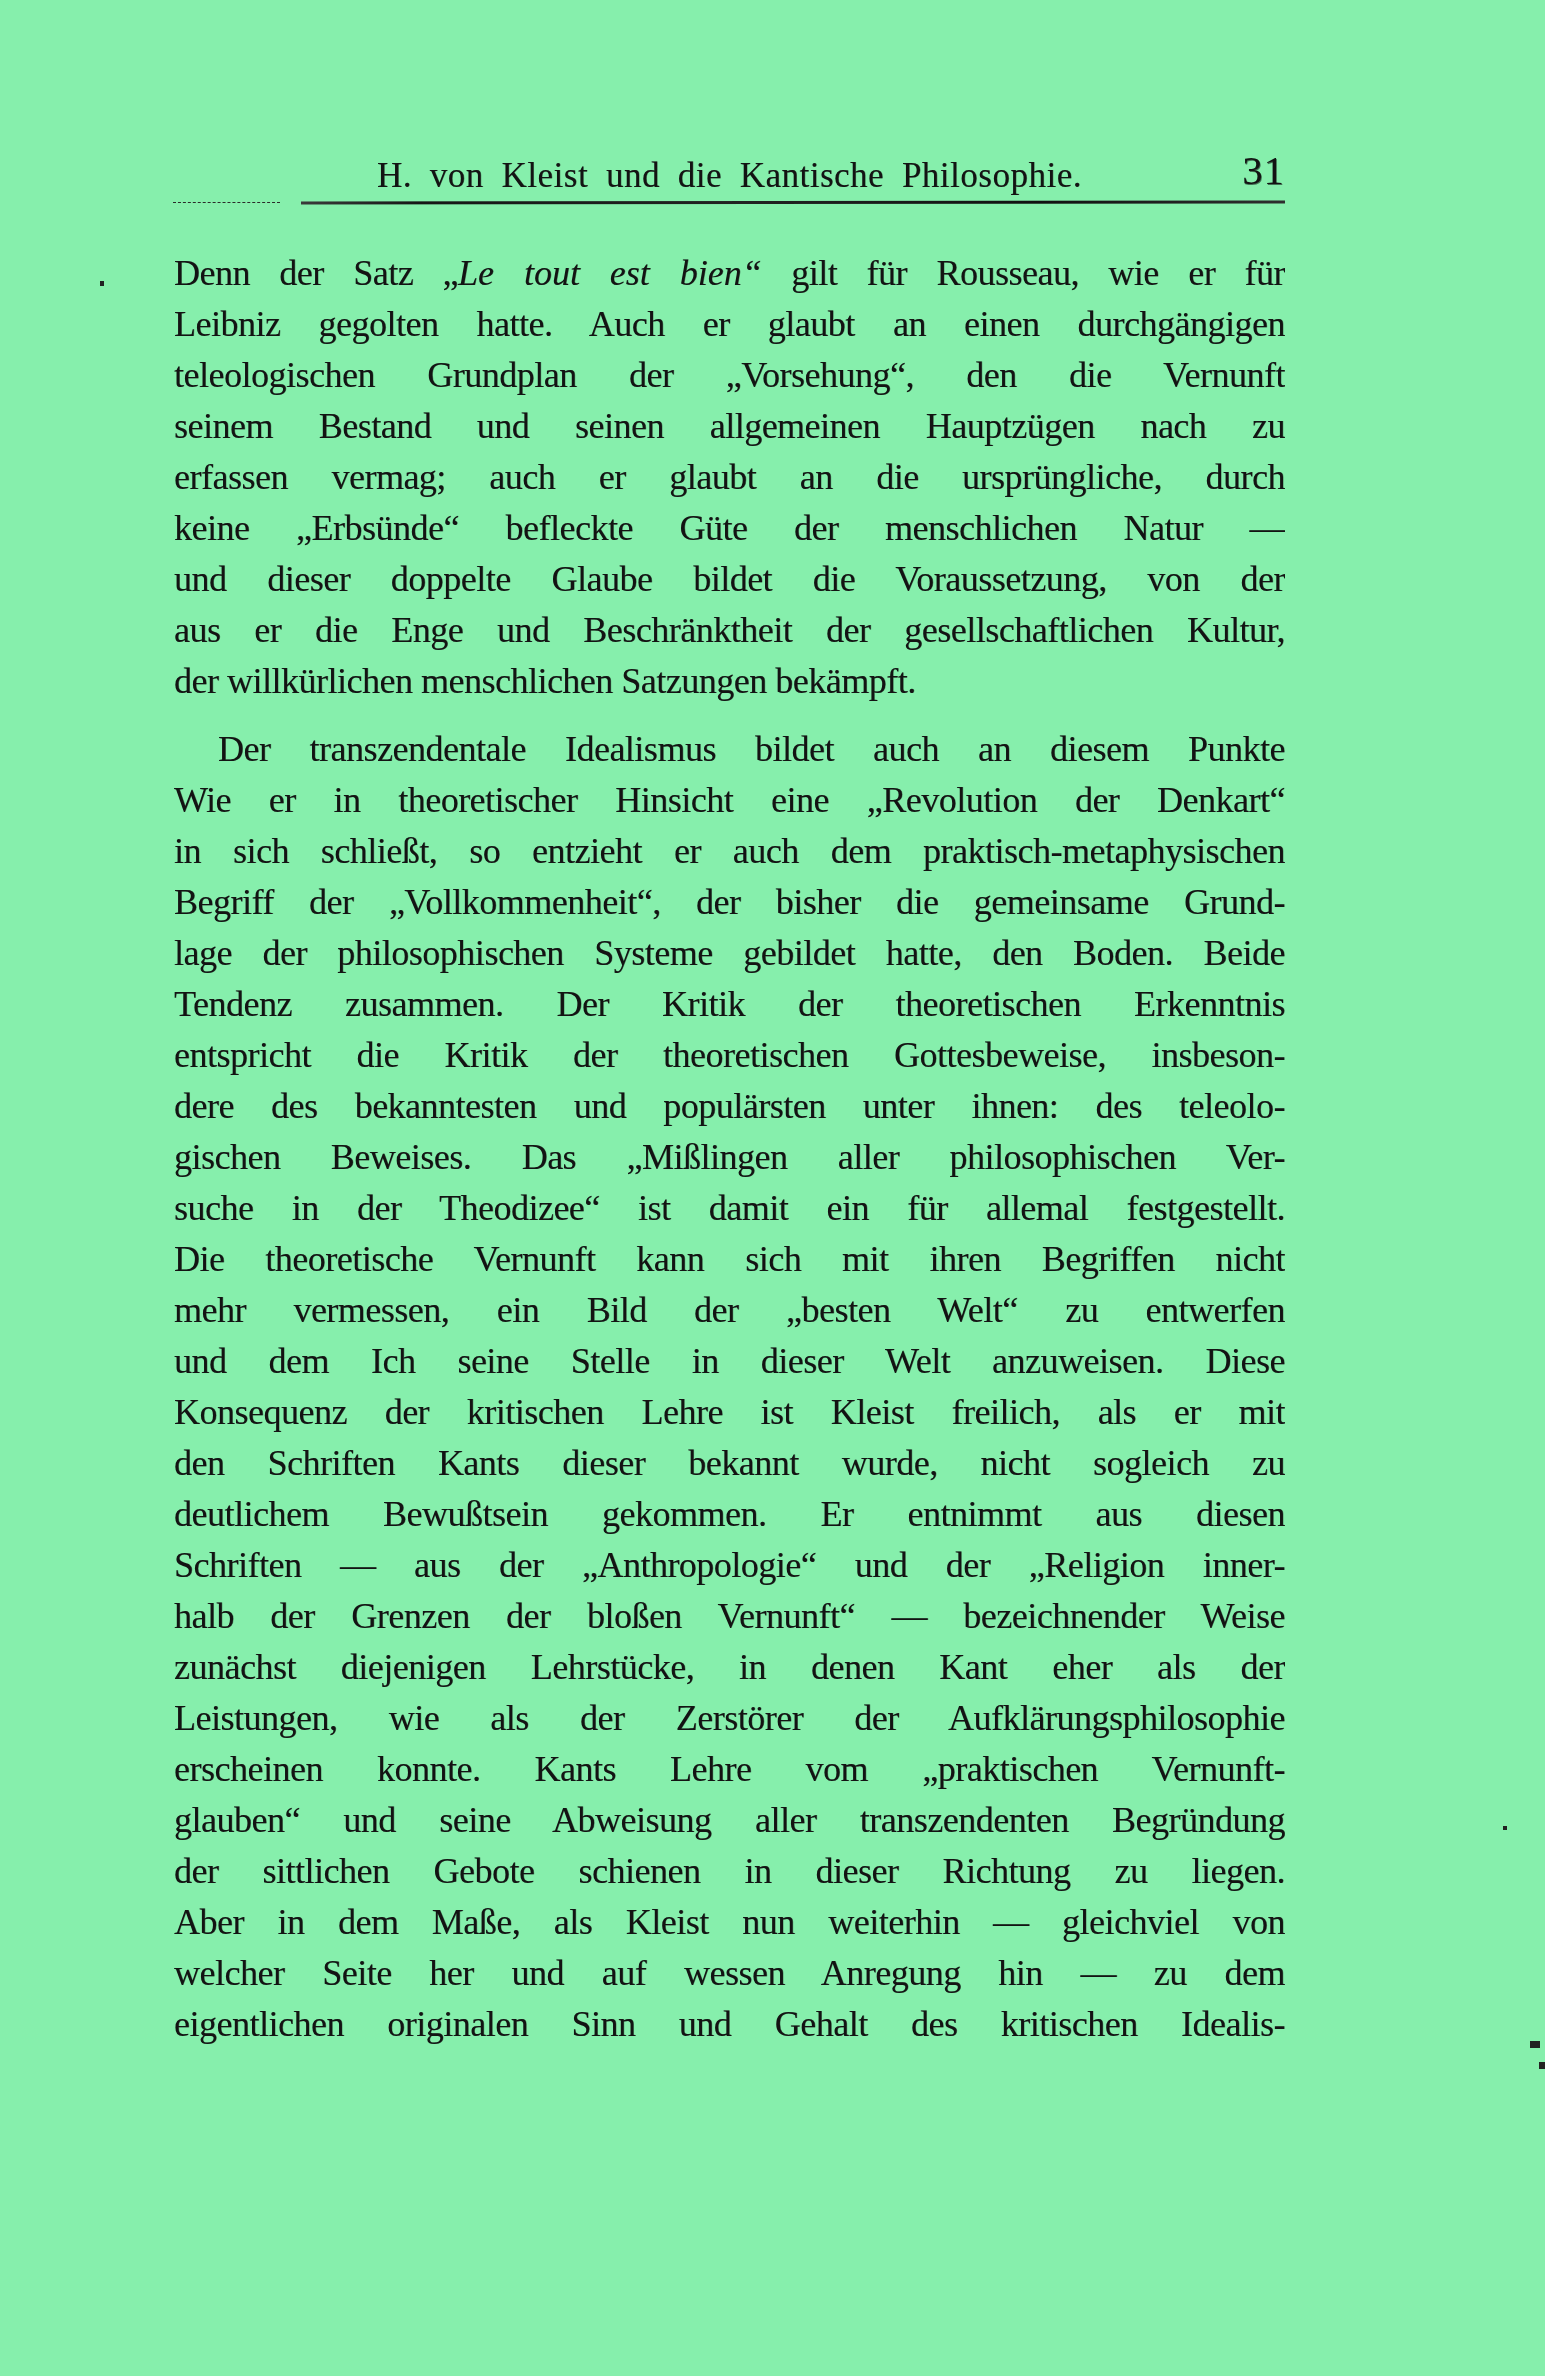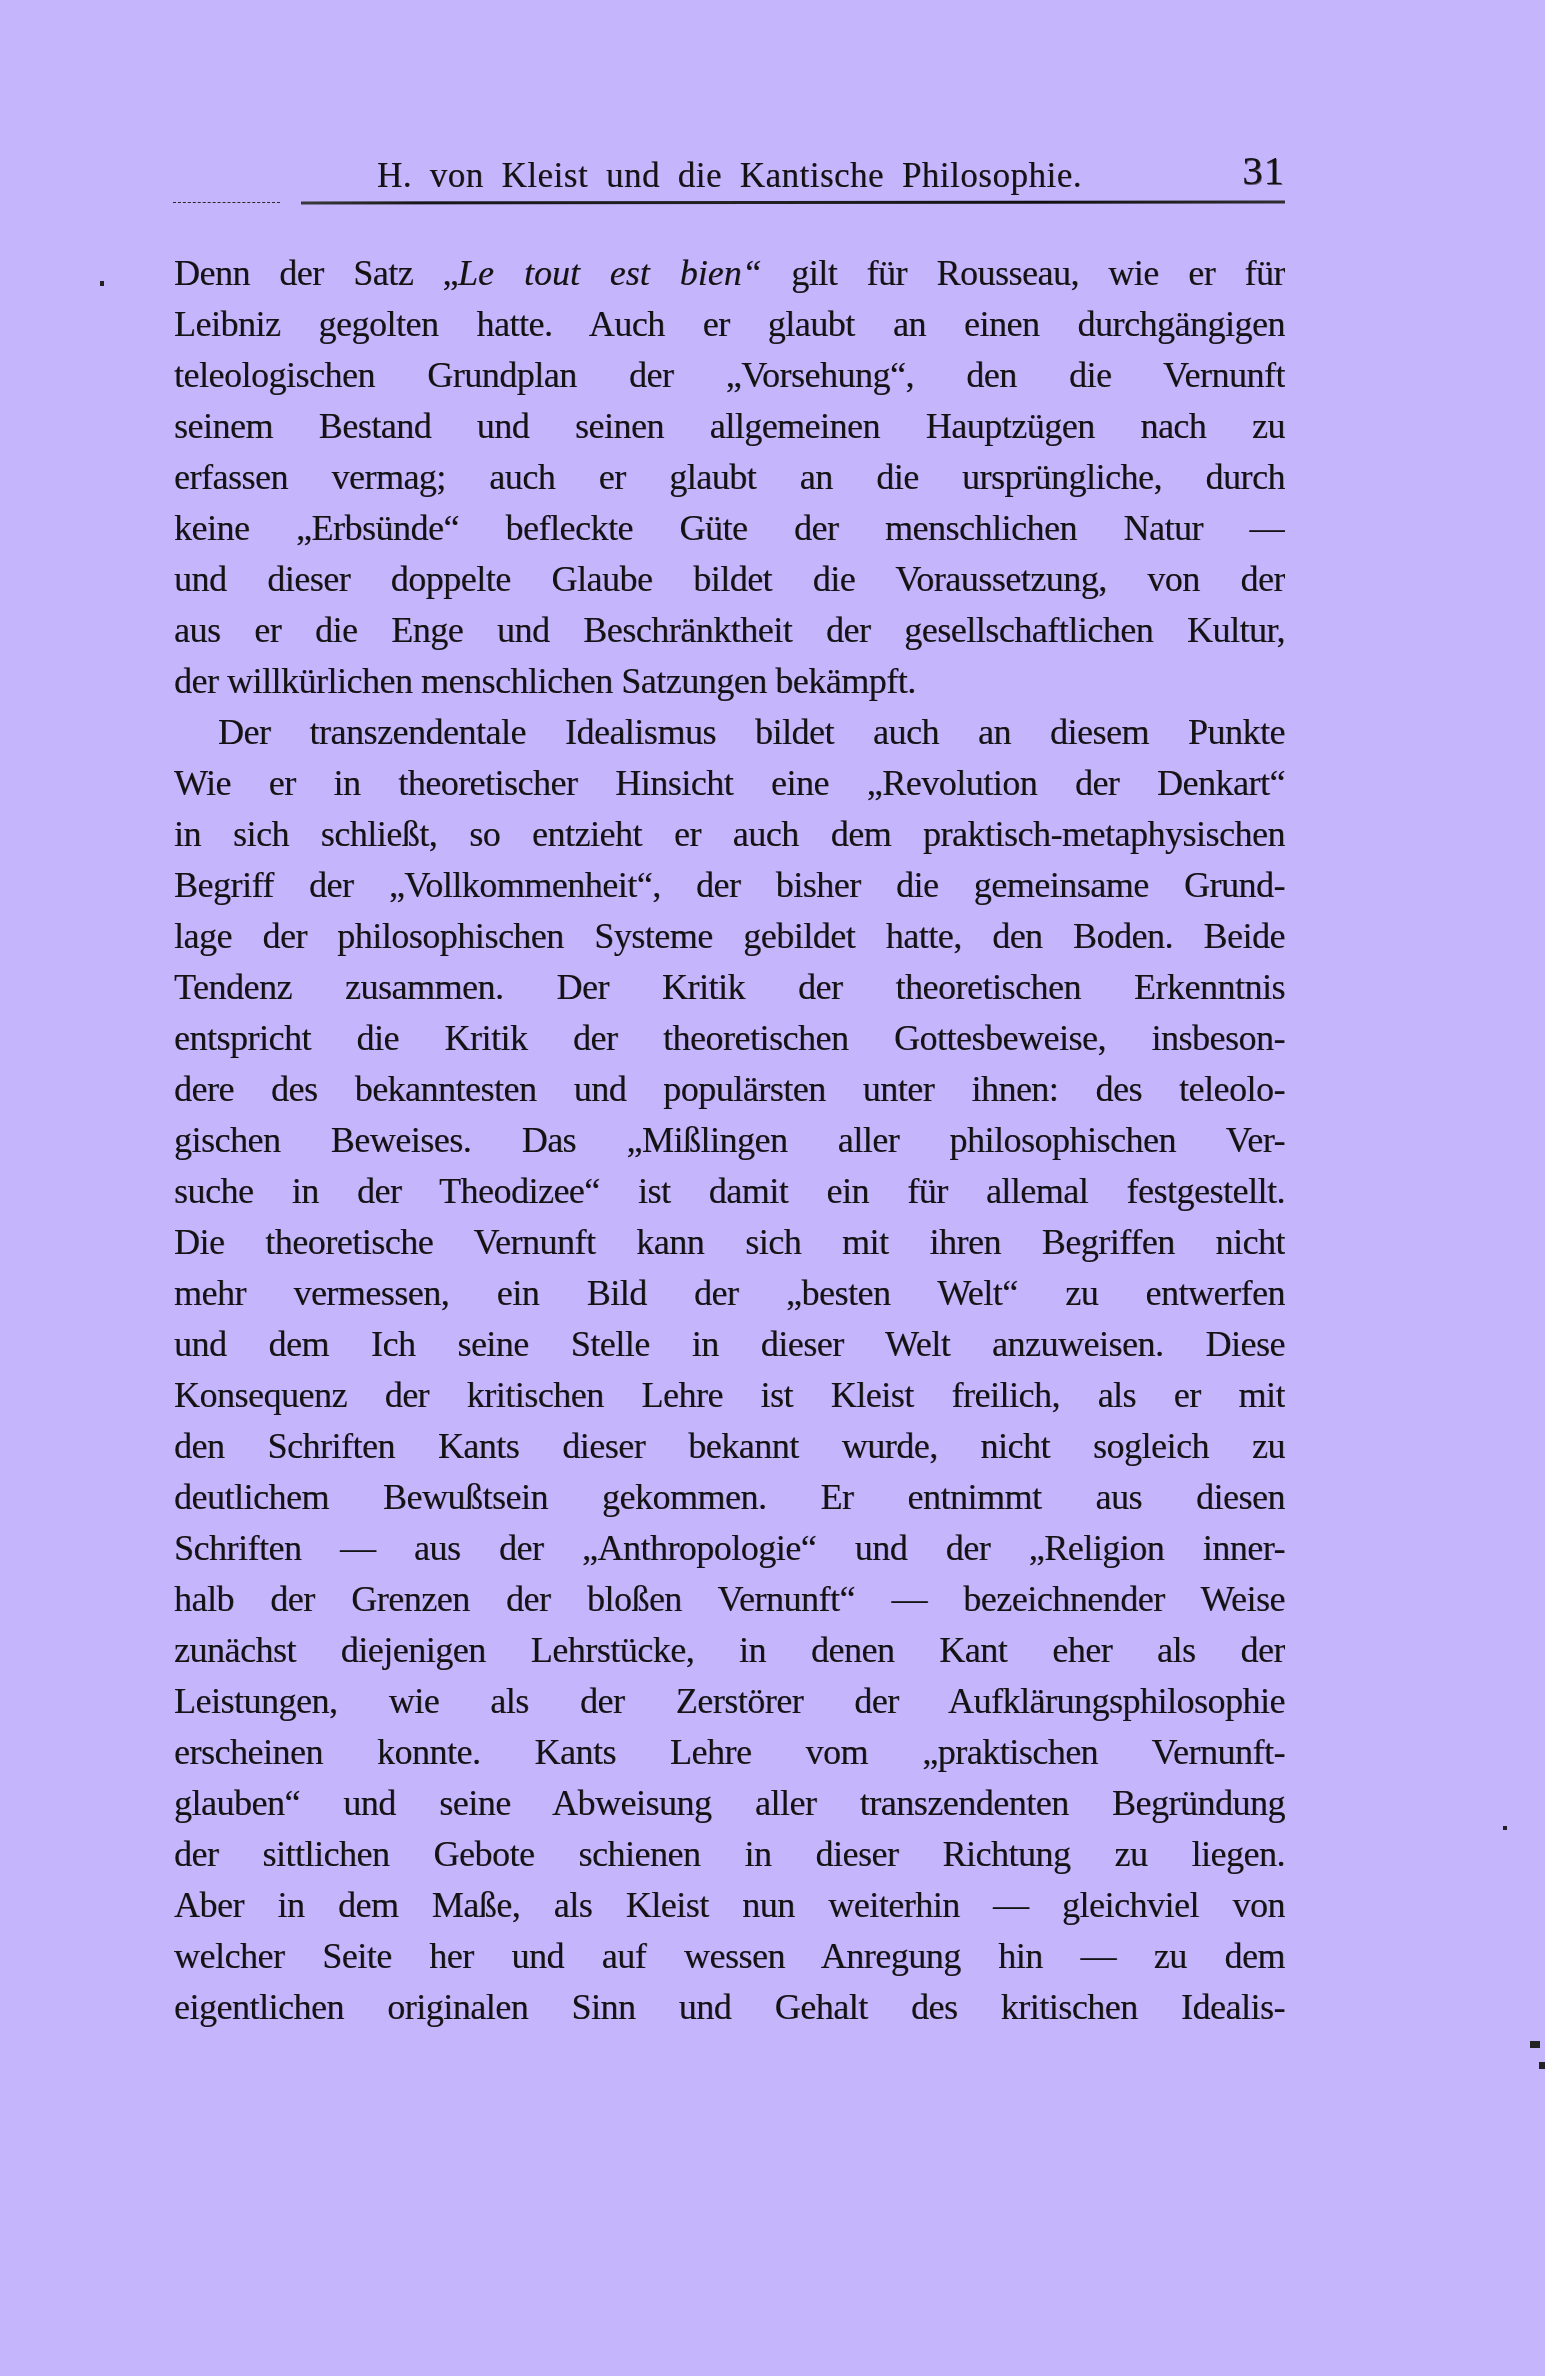--- a/index.html
+++ b/index.html
@@ -4,21 +4,21 @@
 <style>
   html, body {
     margin: 0;
     padding: 0;
     background: #fcfcfb;
   }
   .page {
     position: relative;
     width: 1545px;
     height: 2376px;
-    background: #c4b5fd;
+    background: #86efac;
     overflow: hidden;
     font-family: "Liberation Serif", "DejaVu Serif", serif;
     color: #131313;
   }
   
   .running-head {
     position: absolute;
     top: 157px;
     left: 174px;
     width: 1111px;
@@ -76,20 +76,21 @@
     text-align: justify;
     text-align-last: justify;
     white-space: normal;
     overflow: hidden;
   }
   .line.para-end {
     text-align-last: left;
   }
   .line.indent {
     text-indent: 44px;
+    margin-top: 17px;
   }
   .em {
     font-style: italic;
     font-weight: normal;
     letter-spacing: 0;
   }
   
   .speck {
     position: absolute;
     background: #222;

